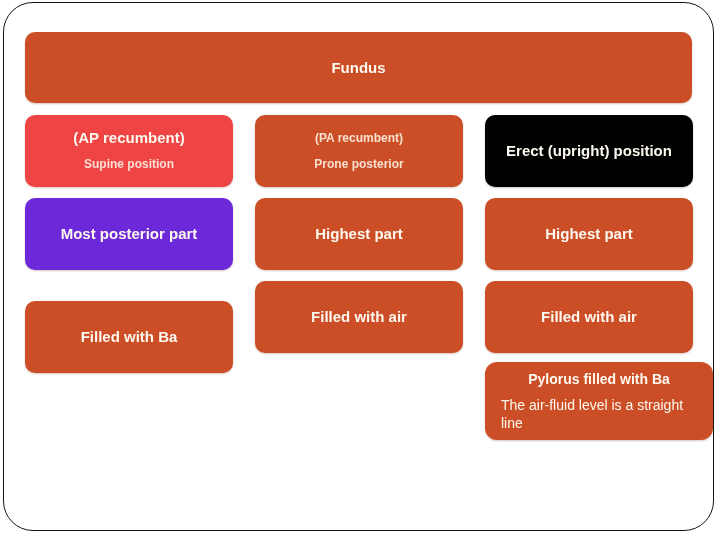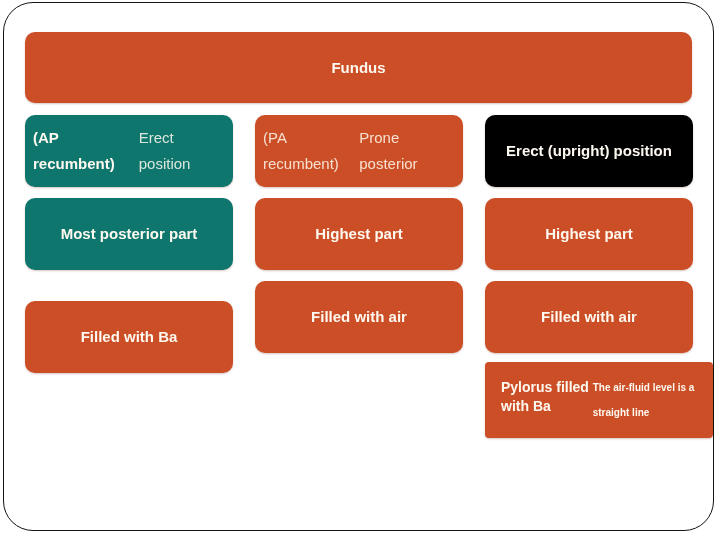--- a/index.html
+++ b/index.html
@@ -25,20 +25,21 @@
     border-radius: 30px;
     box-sizing: border-box;
     pointer-events: none;
   }
   .box {
     position: absolute;
     background: #cc4e26; 
     border-radius: 10px;
     color: #fdf9f0;
     display: flex;
+    flex-direction: column;
     align-items: center;
     justify-content: center;
     text-align: left;
     box-sizing: border-box;
     box-shadow: 0 1px 2px rgba(90, 30, 5, 0.25);
     padding: 4px 8px;
   }
   .banner {
     left: 25px;
     top: 32px;
@@ -59,69 +60,69 @@
   .c3 { left: 485px; }
   .r1 { top: 115px; }
   .r2 { top: 198px; }
   .r3 { top: 281px; }
   .strong {
     font-size: 15px;
     font-weight: bold;
     line-height: 26px;
   }
   .light {
-    font-size: 15px;
-    font-weight: normal;
+    font-size: 12px;
+    font-weight: bold;
     line-height: 26px;
     color: rgba(255, 250, 238, 0.85);
   }
   .note {
     left: 485px;
     top: 362px;
     width: 228px;
     min-height: 76px;
-    border-radius: 4px;
+    border-radius: 12px;
     padding: 8px 16px;
   }
   .note .nline1 {
     font-size: 14px;
     font-weight: bold;
     line-height: 19px;
     margin-bottom: 7px;
   }
   .note .nline2 {
-    font-size: 10px;
-    font-weight: bold;
-    line-height: 25px;
+    font-size: 14px;
+    font-weight: normal;
+    line-height: 18px;
   }
 </style>
 </head>
 <body>
 
 <div class="canvas">
 
   <div class="frame" style="border-color: rgb(20, 20, 20);"></div>
 
   <div class="box banner" style="background: rgb(204, 78, 38);">
     <div class="bline">Fundus</div>
   </div>
 
-  <div class="box cell r1 c1" style="background: #0f766e;">
+  <div class="box cell r1 c1" style="background: #ef4444;">
     <div class="strong">(AP recumbent)</div>
-    <div class="light">Erect position</div>
+    <div class="light">Supine position</div>
   </div>
   <div class="box cell r1 c2" style="background: rgb(204, 78, 38);">
     <div class="light">(PA recumbent)</div>
     <div class="light">Prone posterior</div>
   </div>
   <div class="box cell r1 c3" style="background: #000000;">
     <div class="strong">Erect (upright) position</div>
   </div>
 
-  <div class="box cell r2 c1" style="background: #0f766e;">
+  <div class="box cell r2 c1" style="background: #6d28d9;">
     <div class="strong">Most posterior part</div>
   </div>
   <div class="box cell r2 c2" style="background: rgb(204, 78, 38);">
     <div class="strong">Highest part</div>
   </div>
   <div class="box cell r2 c3" style="background: rgb(204, 78, 38);">
     <div class="strong">Highest part</div>
   </div>
 
   <div class="box cell r3 c1" style="background: rgb(204, 78, 38); margin-top: 20px;">

